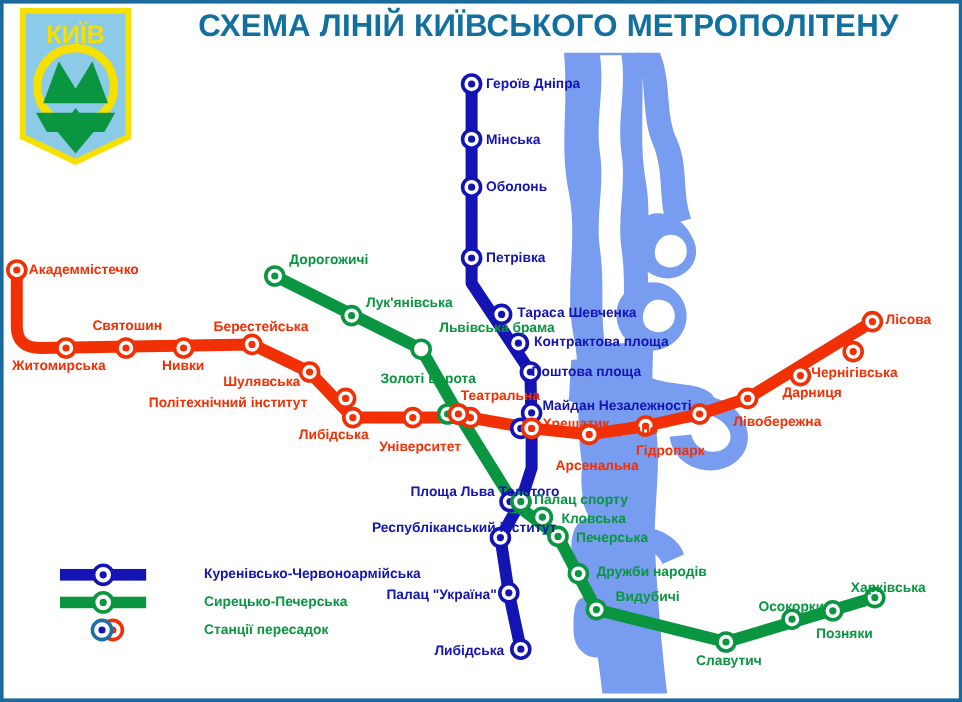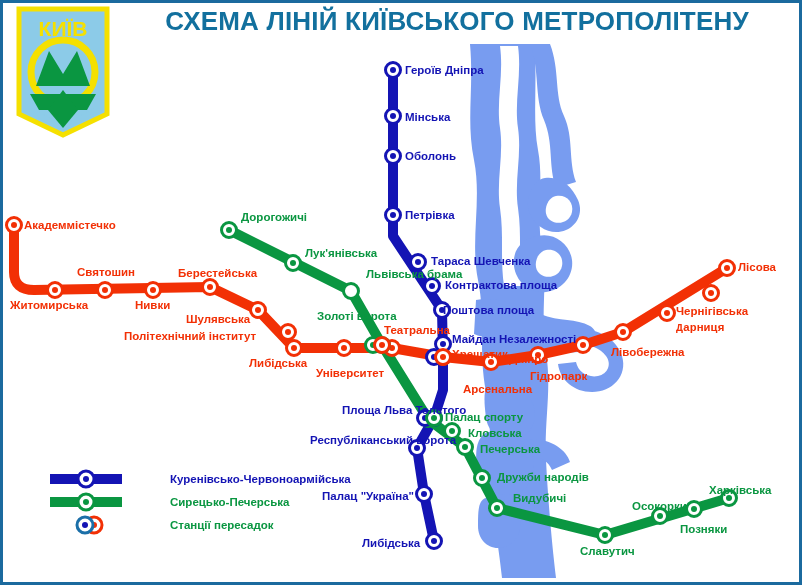--- a/index.html
+++ b/index.html
@@ -316,33 +316,33 @@
       <div class="stlabel lr" style="left: 186px; top: 313px;">Шулявська</div>
       <div class="stlabel lr" style="left: 124px; top: 330px;">Політехнічний інститут</div>
       <div class="stlabel lr" style="left: 249px; top: 357px;">Либідська</div>
       <div class="stlabel lr" style="left: 316px; top: 367px;">Університет</div>
       <div class="stlabel lr" style="left: 384px; top: 324px;">Театральна</div>
       <div class="stlabel lr" style="left: 452px; top: 348px;">Хрещатик</div>
       <div class="stlabel lr" style="left: 463px; top: 383px;">Арсенальна</div>
       <div class="stlabel lr" style="left: 509px; top: 353px;">Дніпро</div>
       <div class="stlabel lr" style="left: 530px; top: 370px;">Гідропарк</div>
       <div class="stlabel lr" style="left: 611px; top: 346px;">Лівобережна</div>
-      <div class="stlabel lr" style="left: 676px; top: 322px; font-family: Liberation Mono, monospace;">Дарниця</div>
+      <div class="stlabel lr" style="left: 652px; top: 322px;">Дарниця</div>
       <div class="stlabel lr" style="left: 676px; top: 305px;">Чернігівська</div>
       <div class="stlabel lr" style="left: 738px; top: 261px;">Лісова</div>
       <div class="stlabel lb" style="left: 405px; top: 64px;">Героїв Дніпра</div>
       <div class="stlabel lb" style="left: 405px; top: 111px;">Мінська</div>
       <div class="stlabel lb" style="left: 405px; top: 150px;">Оболонь</div>
       <div class="stlabel lb" style="left: 405px; top: 209px;">Петрівка</div>
       <div class="stlabel lb" style="left: 431px; top: 255px;">Тараса Шевченка</div>
       <div class="stlabel lb" style="left: 445px; top: 279px;">Контрактова площа</div>
       <div class="stlabel lb" style="left: 443px; top: 304px;">Поштова площа</div>
       <div class="stlabel lb" style="left: 452px; top: 333px;">Майдан Незалежності</div>
       <div class="stlabel lb" style="left: 342px; top: 404px;">Площа Льва Толстого</div>
-      <div class="stlabel lb" style="left: 310px; top: 434px;">Республіканський ворота</div>
+      <div class="stlabel lb" style="left: 310px; top: 434px;">Республіканський інститут</div>
       <div class="stlabel lb" style="left: 322px; top: 490px;">Палац "Україна"</div>
       <div class="stlabel lb" style="left: 362px; top: 537px;">Либідська</div>
       <div class="stlabel lg" style="left: 241px; top: 211px;">Дорогожичі</div>
       <div class="stlabel lg" style="left: 305px; top: 247px;">Лук'янівська</div>
       <div class="stlabel lg" style="left: 366px; top: 268px;">Львівська брама</div>
       <div class="stlabel lg" style="left: 317px; top: 310px;">Золоті ворота</div>
       <div class="stlabel lg" style="left: 445px; top: 411px;">Палац спорту</div>
       <div class="stlabel lg" style="left: 468px; top: 427px;">Кловська</div>
       <div class="stlabel lg" style="left: 480px; top: 443px;">Печерська</div>
       <div class="stlabel lg" style="left: 497px; top: 471px;">Дружби народів</div>

